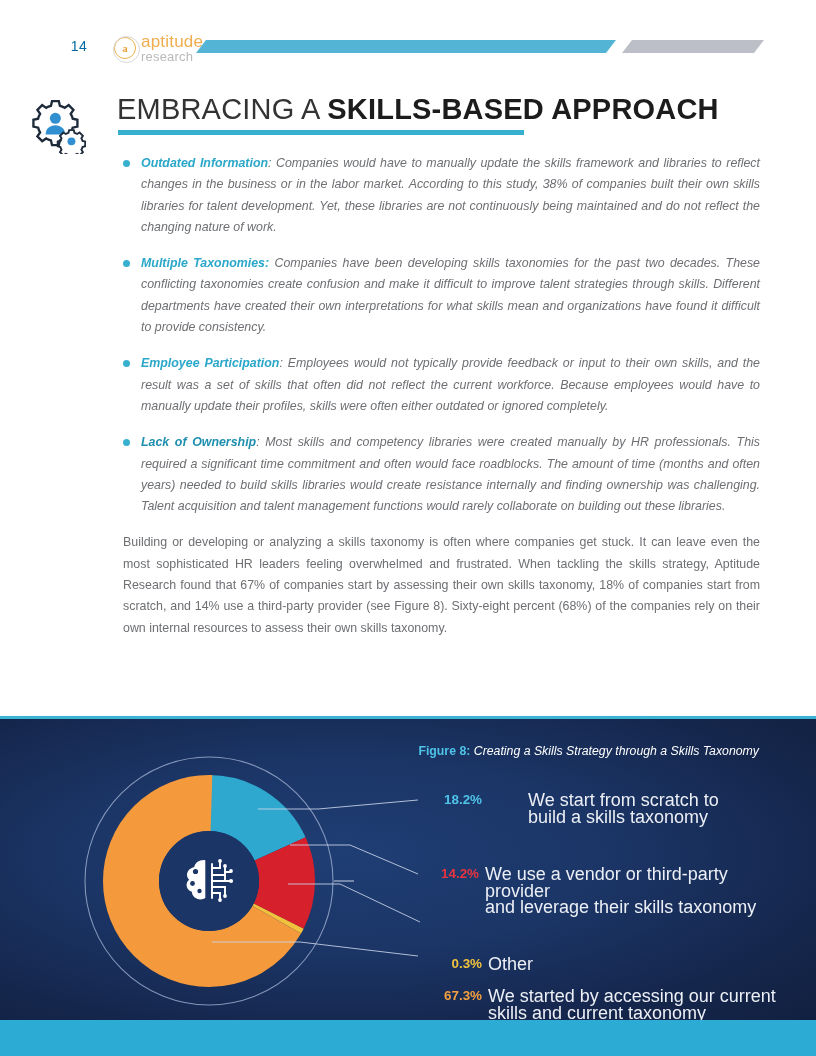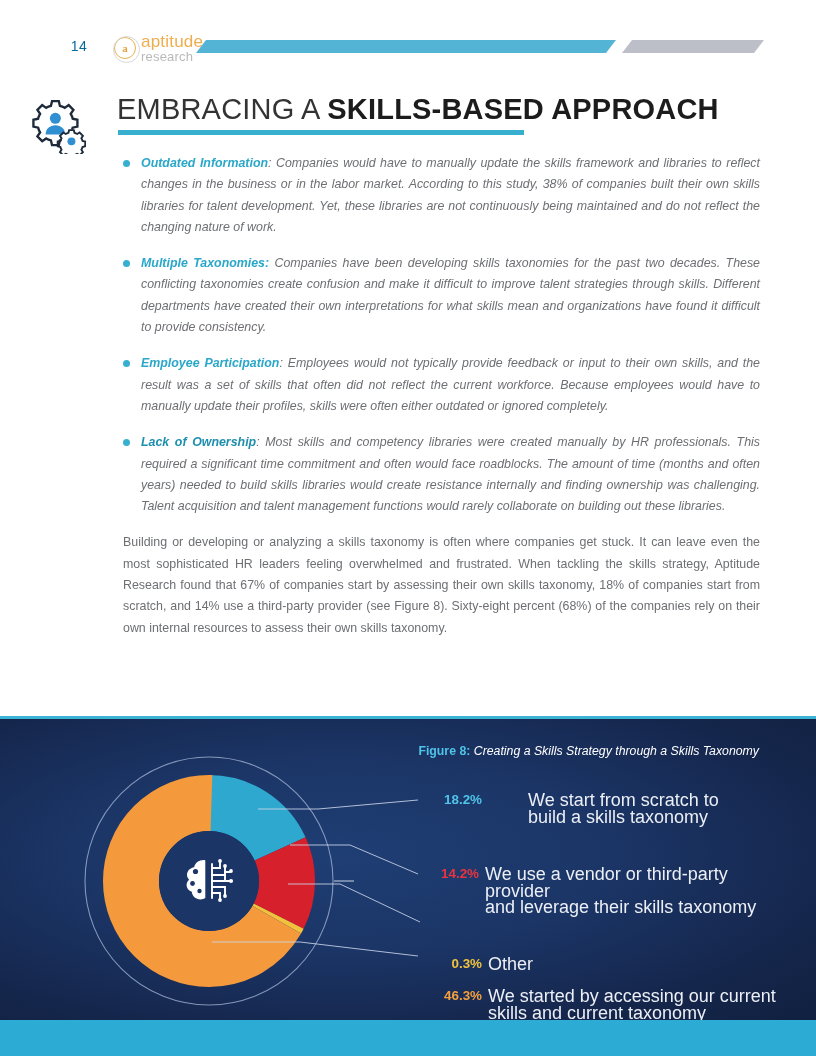--- a/index.html
+++ b/index.html
@@ -260,21 +260,21 @@
       <span class="legend-label">We use a vendor or third-party provider
 and leverage their skills taxonomy</span>
     </div>
 
     <div class="legend-row" id="lg2">
       <span class="legend-pct">0.3%</span>
       <span class="legend-label">Other</span>
     </div>
 
     <div class="legend-row" id="lg3">
-      <span class="legend-pct">46.3%</span>
+      <span class="legend-pct">67.3%</span>
       <span class="legend-label">We started by accessing our current
 skills and current taxonomy</span>
     </div>
 
   </div>
 </div>
 
 <div class="bottom-bar"></div>
 
 </body></html>

